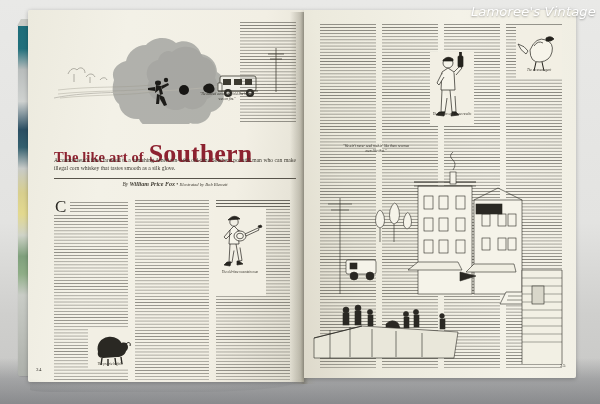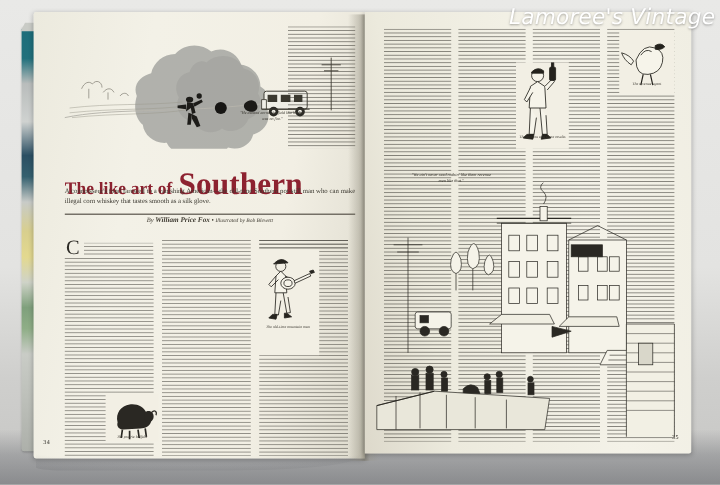--- a/index.html
+++ b/index.html
@@ -72,21 +72,21 @@
 
   
   .folio{position:absolute;color:#2e2c26;font-size:5px;letter-spacing:.5px;}
 
   
   .blob-scene{position:absolute;left:24px;top:18px;width:248px;height:96px;}
   .caption{position:absolute;color:#35332c;font-size:3.4px;line-height:4.6px;
      font-style:italic;text-align:center;}
 
   
-  .watermark{position:absolute;right:4px;top:4px;color:#ffffff;font-size:18px;
+  .watermark{position:absolute;right:4px;top:4px;color:#ffffff;font-size:13px;
      font-style:italic;font-family:"DejaVu Sans", sans-serif;
      text-shadow:0 1px 2px rgba(0,0,0,.35);letter-spacing:.2px;}
 
   .sm{font-size:3.3px;line-height:4.4px;color:#3a372f;font-style:italic;text-align:center;}
 </style>
 </head>
 <body>
 
 <div id="photo">
 

